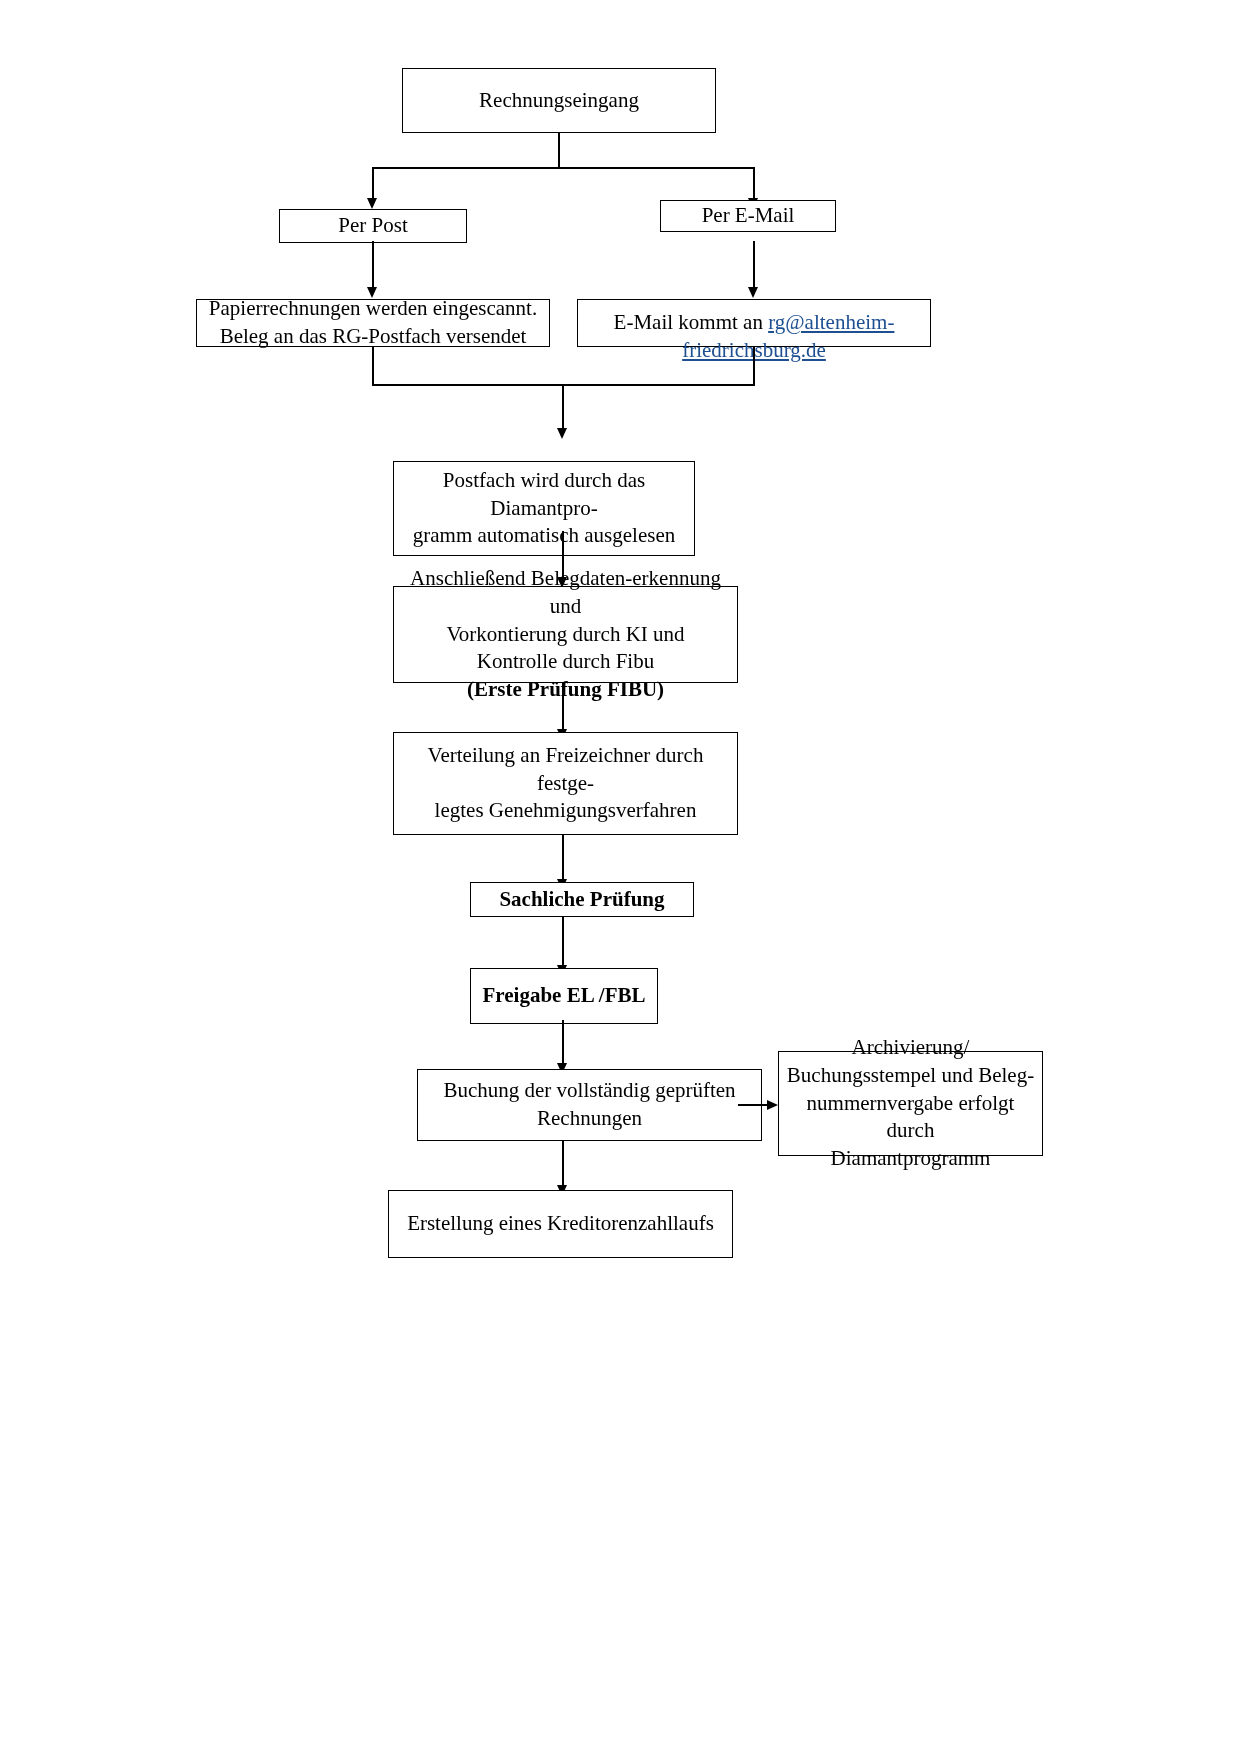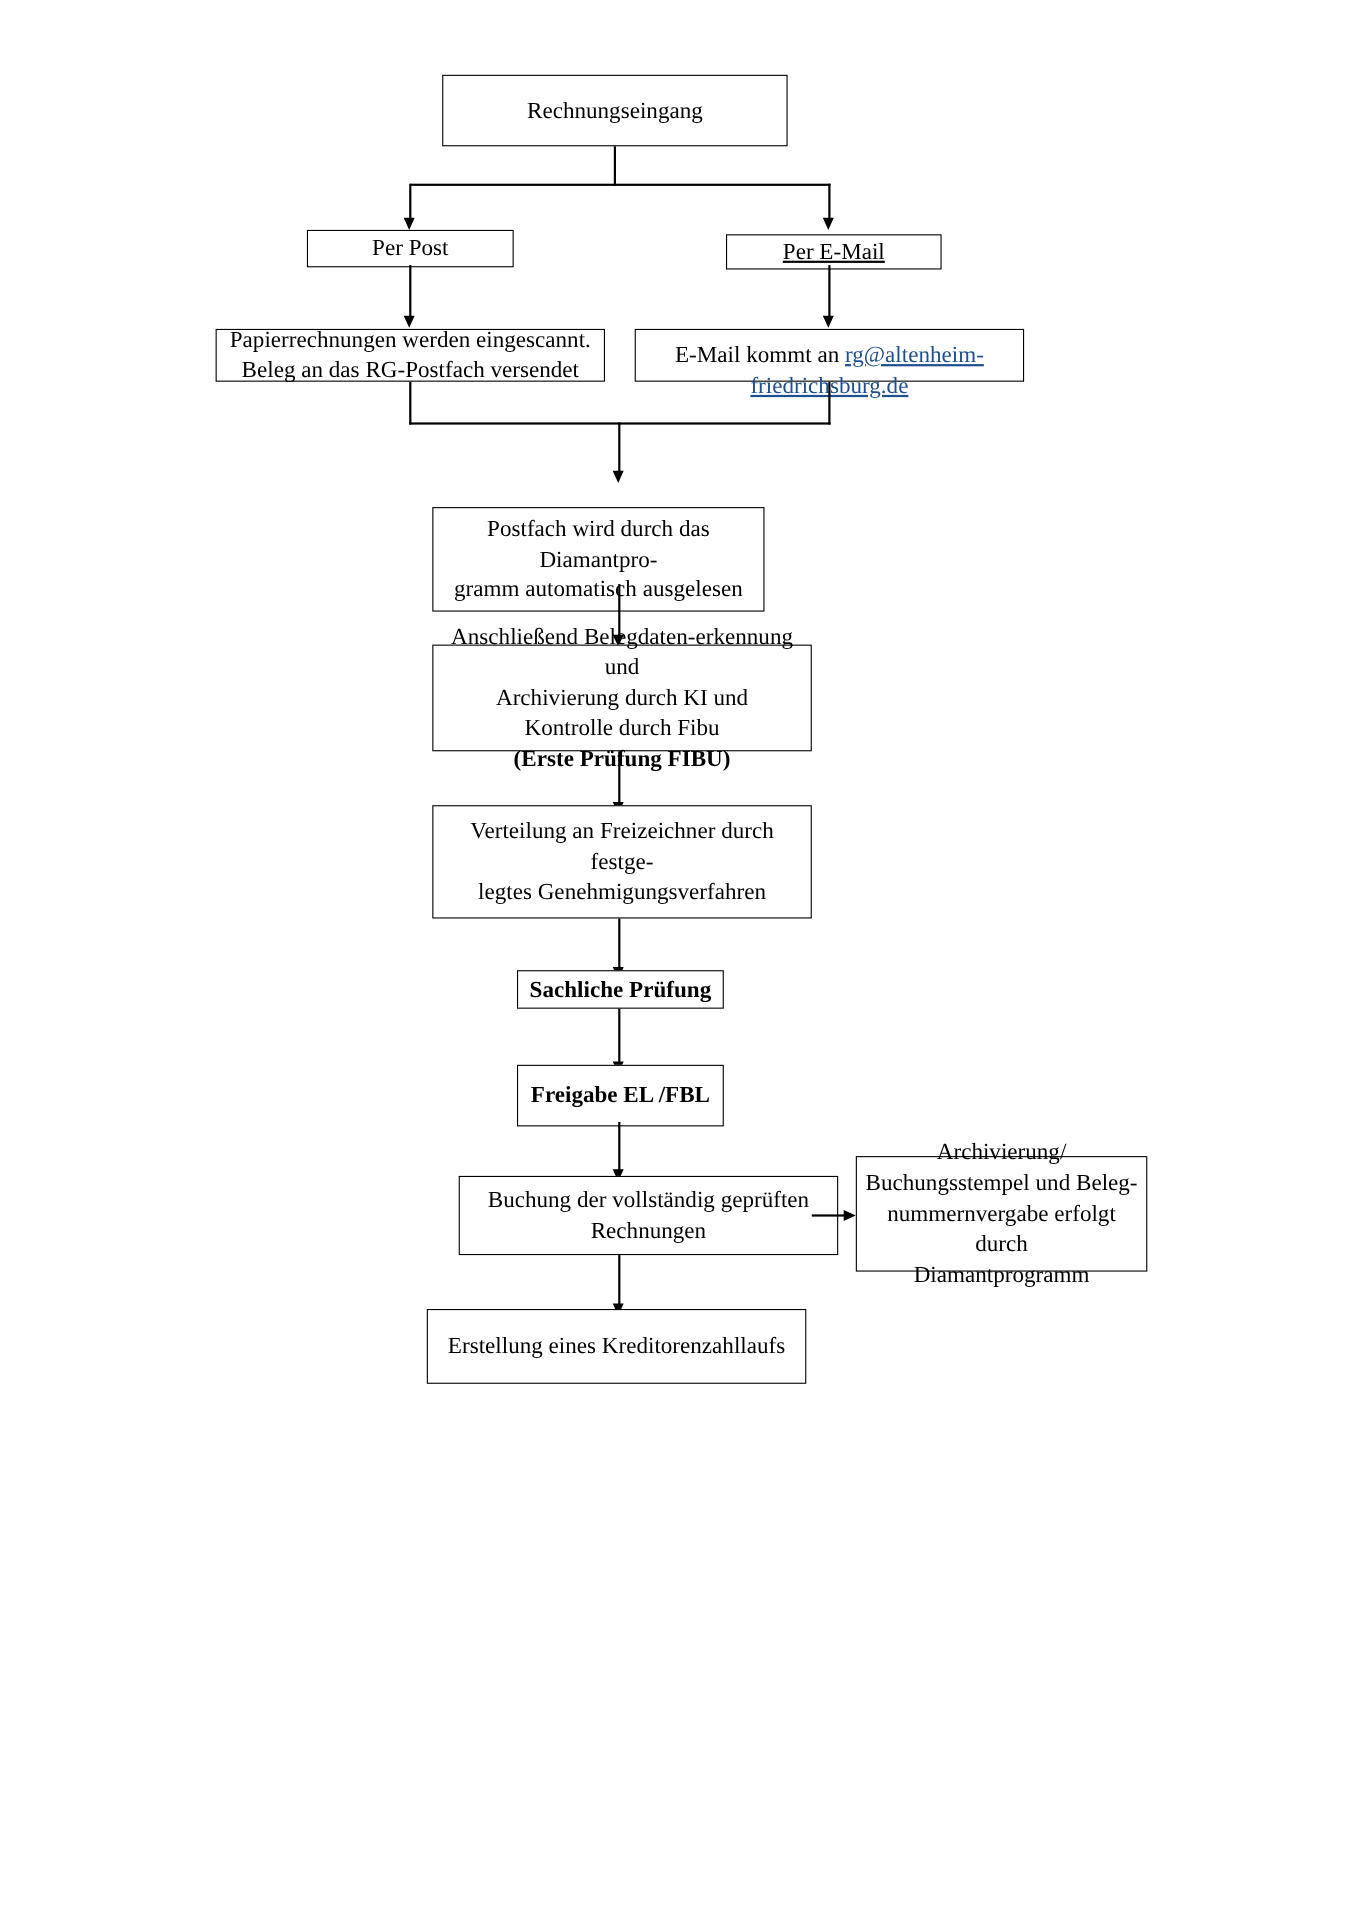--- a/index.html
+++ b/index.html
@@ -95,21 +95,21 @@
   <div class="connector h-line" style="left:373px; top:167px; width:382px; height:2px;"></div>
   <div class="connector v-line" style="left:372px; top:167px; width:2px; height:33px;"></div>
   <div class="connector v-line" style="left:753px; top:167px; width:2px; height:33px;"></div>
   <div class="arrow-down" style="left:367px; top:198px;"></div>
   <div class="arrow-down" style="left:748px; top:198px;"></div>
 
   <div class="node" style="left:279px; top:209px; width:188px; height:34px;">
     <span class="txt">Per Post</span>
   </div>
 
-  <div class="node" style="left:660px; top:213px; width:196px; height:32px;text-decoration:underline;">
+  <div class="node" style="left:660px; top:200px; width:176px; height:32px;">
     <span class="txt">Per E-Mail</span>
   </div>
 
   <div class="connector v-line" style="left:372px; top:241px; width:2px; height:48px;"></div>
   <div class="arrow-down" style="left:367px; top:287px;"></div>
 
   <div class="connector v-line" style="left:753px; top:241px; width:2px; height:48px;"></div>
   <div class="arrow-down" style="left:748px; top:287px;"></div>
 
   <div class="node" style="left:196px; top:299px; width:354px; height:48px;">
@@ -132,37 +132,37 @@
   <div class="node" style="left:393px; top:461px; width:302px; height:95px;">
     <span class="txt">Postfach wird durch das Diamantpro-
 gramm automatisch ausgelesen</span>
   </div>
 
   <div class="connector v-line" style="left:562px; top:531px; width:2px; height:48px;"></div>
   <div class="arrow-down" style="left:557px; top:577px;"></div>
 
   <div class="node" style="left:393px; top:586px; width:345px; height:97px; flex-direction:column;">
     <span class="txt">Anschließend Belegdaten-erkennung und
-Archivierung durch KI und
+Vorkontierung durch KI und
 Kontrolle durch Fibu</span>
     <span class="emph">(Erste Prüfung FIBU)</span>
   </div>
 
   <div class="connector v-line" style="left:562px; top:683px; width:2px; height:48px;"></div>
   <div class="arrow-down" style="left:557px; top:729px;"></div>
 
   <div class="node" style="left:393px; top:732px; width:345px; height:103px;">
     <span class="txt">Verteilung an Freizeichner durch festge-
 legtes Genehmigungsverfahren</span>
   </div>
 
   <div class="connector v-line" style="left:562px; top:835px; width:2px; height:46px;"></div>
   <div class="arrow-down" style="left:557px; top:879px;"></div>
 
-  <div class="node bold" style="left:470px; top:882px; width:188px; height:35px;">
+  <div class="node bold" style="left:470px; top:882px; width:224px; height:35px;">
     <span class="txt">Sachliche Prüfung</span>
   </div>
 
   <div class="connector v-line" style="left:562px; top:917px; width:2px; height:50px;"></div>
   <div class="arrow-down" style="left:557px; top:965px;"></div>
 
   <div class="node bold" style="left:470px; top:968px; width:188px; height:56px;">
     <span class="txt">Freigabe EL /FBL</span>
   </div>
 

